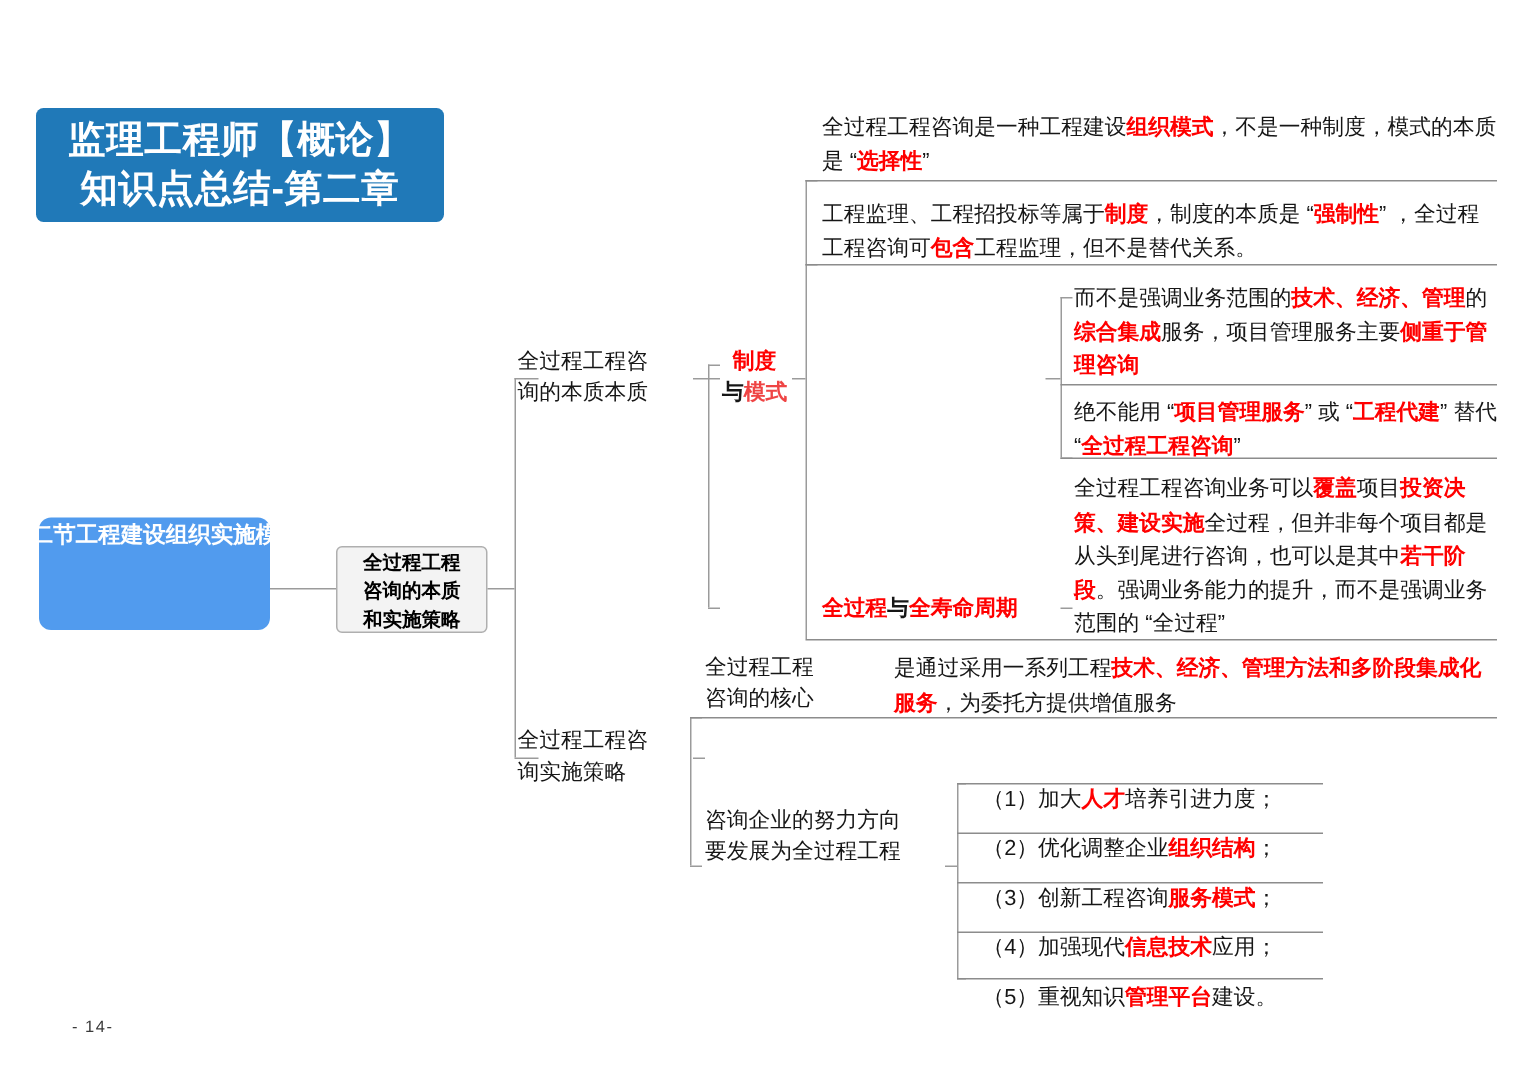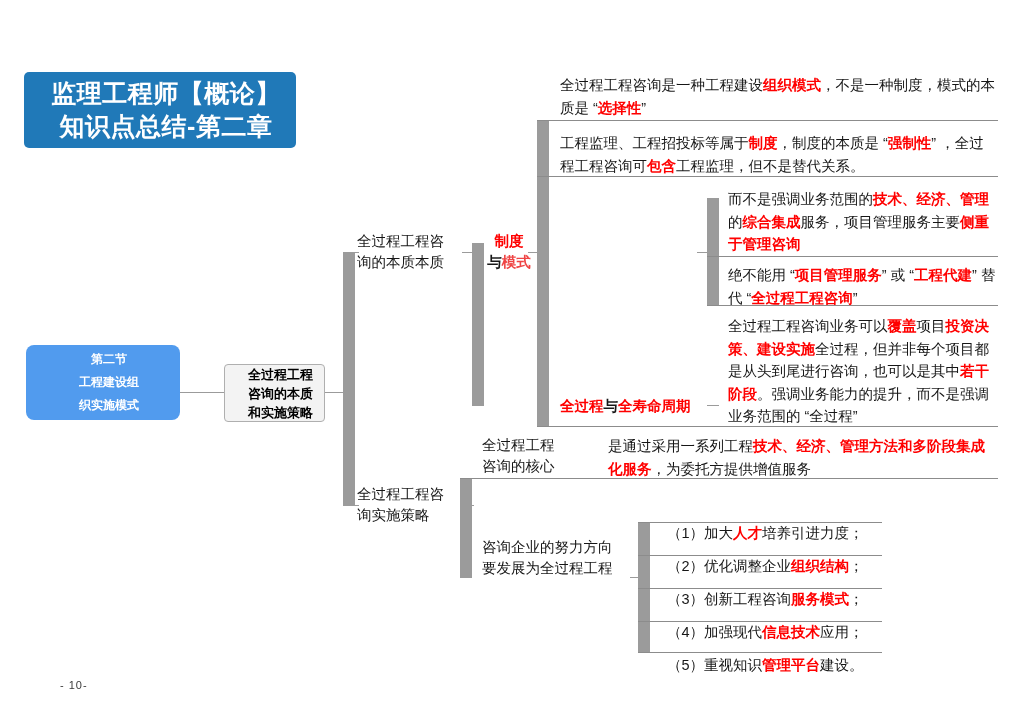--- a/index.html
+++ b/index.html
@@ -13,21 +13,21 @@
   }
   #page {
     position: relative;
     width: 1024px;
     height: 724px;
     background: #ffffff;
     overflow: hidden;
   }
 
   
-  .abs { position: absolute; box-sizing: border-box; padding-left: 12px; }
+  .abs { position: absolute; box-sizing: border-box; }
 
   
   .title-box {
     left: 24px; top: 72px; width: 272px; height: 76px;
     background: #2079B8;
     border-radius: 5px;
     color: #ffffff;
     font-weight: bold;
     font-size: 25px;
     line-height: 33px;
@@ -39,25 +39,25 @@
   }
   .title-box .ln { display: block; white-space: nowrap; }
 
   
   .root-box {
     left: 26px; top: 345px; width: 154px; height: 75px;
     background: #519BEE;
     border-radius: 8px;
     color: #ffffff;
     font-weight: bold;
-    font-size: 12px;
+    font-size: 15px;
     line-height: 23px;
     text-align: center;
     display: flex;
-    flex-direction: column;
+    flex-direction: row;
     justify-content: center;
   }
   .root-box .ln { display: block; white-space: nowrap; }
 
   
   .gray-box {
     left: 224px; top: 364px; width: 101px; height: 58px;
     background: #F3F3F3;
     border: 1px solid #AFAFAF;
     border-radius: 4px;
@@ -252,15 +252,15 @@
   <div class="abs listrow" style="left:655px; top:589px; width:230px;">
     <span>（4）</span><span>加强现代</span><span class="hl">信息技术</span><span>应用；</span>
   </div>
   <div class="abs uline" style="left:638px; top:621px; width:244px;"></div>
 
   <div class="abs listrow" style="left:655px; top:622px; width:230px;">
     <span>（5）</span><span>重视知识</span><span class="hl">管理平台</span><span>建设。</span>
   </div>
   <div class="abs uline" style="left:638px; top:652px; width:244px;"></div>
 
-  <div class="abs page-num">- 10-</div>
+  <div class="abs page-num">- 14-</div>
 
 </div>
 
 </body></html>

